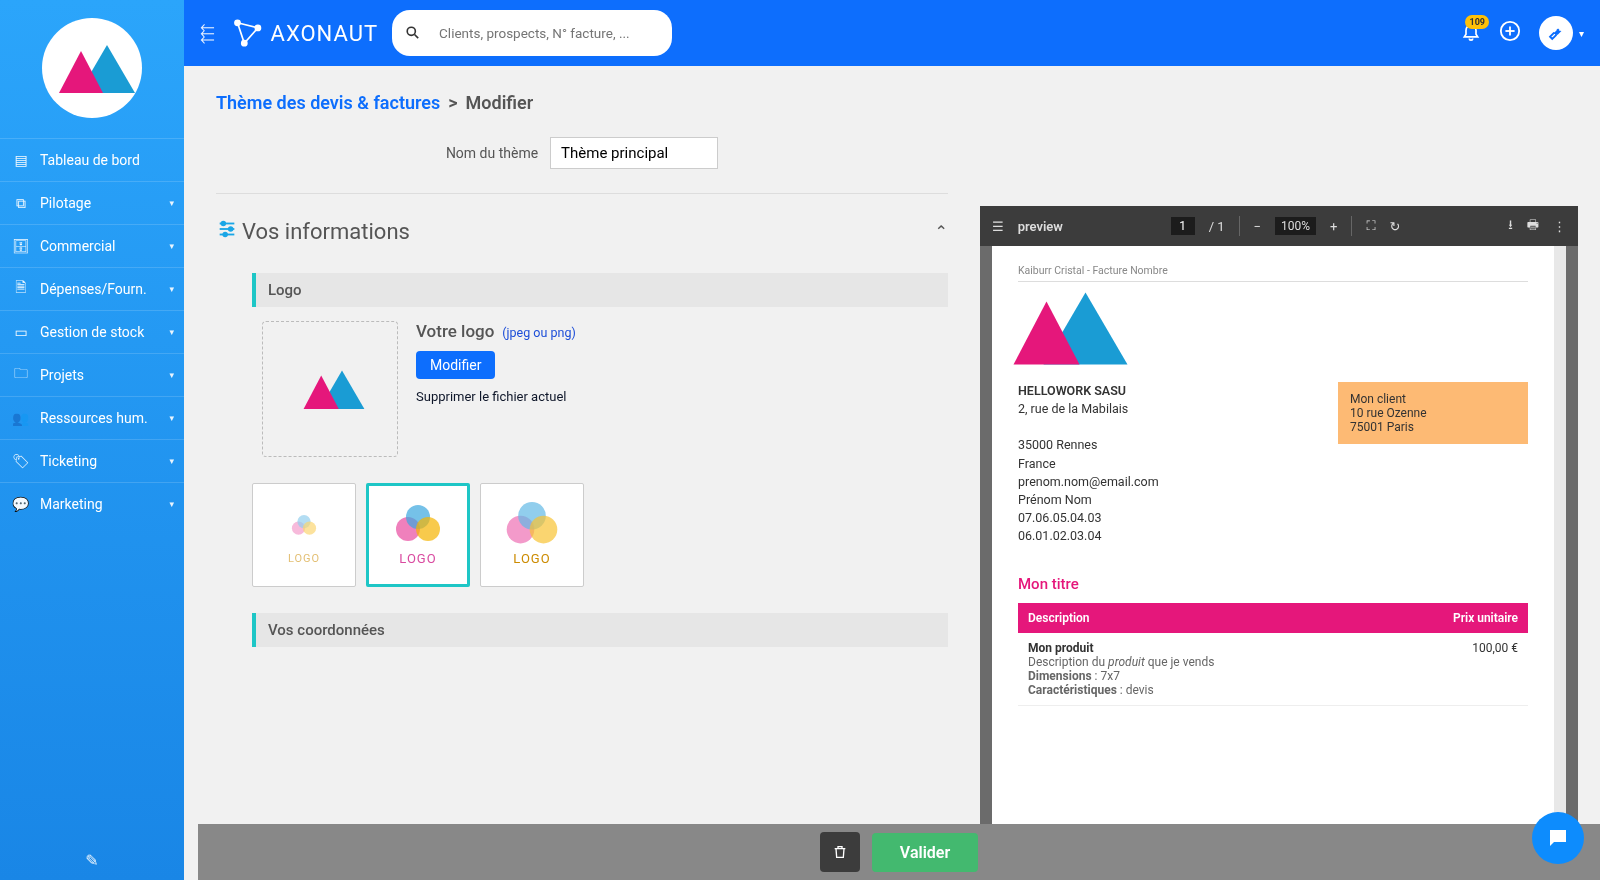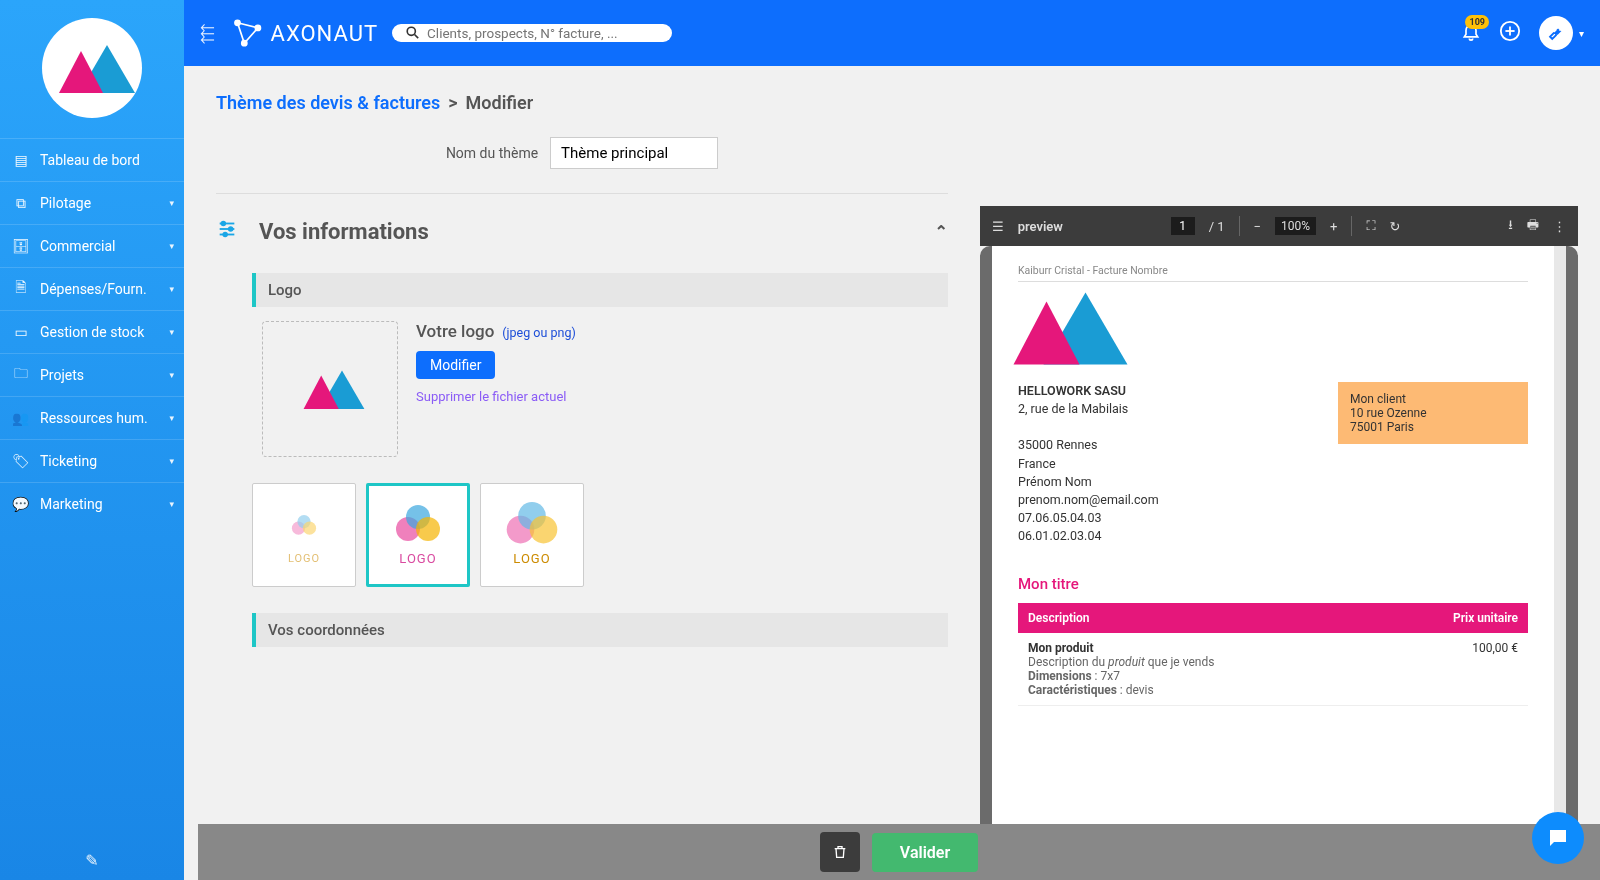--- a/index.html
+++ b/index.html
@@ -14,66 +14,66 @@
 .sidebar-bottom { margin-top:auto; text-align:center; padding:10px; opacity:.9; }
 
 
 .main { flex:1; display:flex; flex-direction:column; }
 
 
 .topbar { height:66px; background:#0d6efd; display:flex; align-items:center; padding:0 16px; gap:14px; }
 .topbar .collapse-icon { color:#fff; font-size:18px; opacity:.9; cursor:pointer; }
 .brand { display:flex; align-items:center; gap:8px; color:#fff; font-size:22px; font-weight:400; letter-spacing:1px; }
 .brand svg { width:34px; height:34px; }
-.search { flex:0 0 280px; height:18px; background:#fff; border-radius:18px; display:flex; align-items:center; padding:0 14px; gap:8px; }
+.search { flex:0 0 280px; height:46px; background:#fff; border-radius:18px; display:flex; align-items:center; padding:0 14px; gap:20px; }
 .search input { border:none; outline:none; font-size:13.5px; color:#888; flex:1; }
 .topbar-right { margin-left:auto; display:flex; align-items:center; gap:18px; color:#fff; }
 .bell-wrap { position:relative; }
 .bell-badge { position:absolute; top:-6px; right:-8px; background:#ffc107; color:#333; font-size:9px; font-weight:700; border-radius:8px; padding:2px 4px; }
 .avatar-btn { width:34px; height:34px; border-radius:50%; background:#fff; display:flex; align-items:center; justify-content:center; color:#0d6efd; }
 .avatar-caret { color:#fff; font-size:10px; }
 
 
 .content { flex:1; display:flex; overflow:hidden; background:#f1f1f1; }
 .left-pane { flex:1; padding:26px 32px 0; overflow:auto; }
 .breadcrumb { font-size:18px; color:#555; display:flex; gap:8px; align-items:baseline; font-weight:600; }
 .breadcrumb a { color:#0d6efd; text-decoration:none; font-weight:600; }
 .theme-name-row { display:flex; align-items:center; justify-content:center; gap:12px; margin:24px 0; }
 .theme-name-row label { font-size:14px; color:#555; }
 .theme-name-row input { border:1px solid #ccc; padding:6px 10px; font-size:15px; width:168px; }
 hr.sep { border:none; border-top:1px solid #ddd; margin:10px 0 18px; }
-.section-head { display:flex; align-items:center; gap:21px; font-size:22px; color:#555; font-weight:700; padding:6px 0 18px; }
+.section-head { display:flex; align-items:center; gap:4px; font-size:22px; color:#555; font-weight:400; padding:6px 0 18px; }
 .section-head .tune-icon { color:#1aa6e6; }
 .section-head .collapse-caret { margin-left:auto; color:#555; font-size:16px; cursor:pointer; }
 .sub-block { margin:10px 0 26px 36px; }
 .sub-head { background:#e6e6e6; border-left:4px solid #1ec6c6; padding:8px 12px; font-size:15px; color:#555; font-weight:500; margin-bottom:14px; }
 .logo-row { display:flex; gap:18px; align-items:flex-start; padding-left:10px; }
 .logo-placeholder { width:136px; height:136px; border:1px dashed #bbb; border-radius:4px; display:flex; align-items:center; justify-content:center; }
 .logo-meta .title { font-size:17px; color:#555; font-weight:500; }
 .logo-meta .hint { font-size:12.5px; color:#1d4ed8; margin-left:4px; }
 .btn { display:inline-block; padding:6px 14px; border-radius:4px; font-size:14px; cursor:pointer; border:none; }
 .btn-primary { background:#0d6efd; color:#fff; margin:10px 0; }
-.link-danger { color:#8b5cf6; font-size:13px; cursor:pointer; display:block; }
+.link-danger { color:#0f172a; font-size:13px; cursor:pointer; display:block; }
 .size-options { display:flex; gap:10px; padding-left:0; }
 .size-card { width:104px; height:104px; border:1px solid #ccc; border-radius:2px; display:flex; flex-direction:column; align-items:center; justify-content:center; gap:6px; cursor:pointer; background:#fff; }
 .size-card.selected { border:3px solid #1ec6c6; }
 .size-card span.lbl { font-size:13px; letter-spacing:1px; color:#cc8b00; }
 .size-card.sel span.lbl { color:#d94aa0; }
 .size-card:nth-child(1) .logo-circles { transform:scale(.55); opacity:.55; }
 .size-card:nth-child(1) span.lbl { font-size:11px; opacity:.55; }
 .size-card:nth-child(3) .logo-circles { transform:scale(1.15); opacity:.8; }
 
 
 .right-pane { width:620px; flex-shrink:0; padding:0 22px 0 0; display:flex; flex-direction:column; }
 .pdf-toolbar { height:40px; background:#3c3c3c; display:flex; align-items:center; padding:0 12px; gap:14px; color:#ddd; font-size:13px; }
 .pdf-toolbar .sep-v { width:1px; height:20px; background:#666; }
 .pdf-toolbar .zoom-box { background:#1c1c1c; padding:2px 6px; font-size:12px; }
 .pdf-toolbar input.page { width:24px; background:#1c1c1c; color:#fff; border:none; text-align:center; font-size:12px; padding:2px; }
 .pdf-toolbar .spacer { flex:1; }
-.pdf-body { flex:1; background:#6b6b6b; padding:0 12px; overflow:auto;border-radius:10px; }
+.pdf-body { flex:1; background:#6b6b6b; padding:0 12px; overflow:auto; }
 .pdf-page { background:#fff; padding:18px 26px; font-size:12.5px; color:#333; min-height:620px; }
 .pdf-header { font-size:10.5px; color:#888; margin-bottom:4px; }
 .pdf-page hr { border:none; border-top:1px solid #ddd; margin:4px 0 20px; }
 .client-box { float:right; width:190px; background:#fdba74; padding:10px 12px; font-size:12px; margin-bottom:20px; }
 .company-block { font-size:12.5px; line-height:1.45; margin-bottom:28px; }
 .company-block .name { font-weight:600; }
 .doc-title { color:#e5177b; font-size:15px; font-weight:500; margin:30px 0 10px; clear:both; }
 .doc-table { width:100%; border-collapse:collapse; }
 .doc-table th { background:#e5177b; color:#fff; text-align:left; padding:8px 10px; font-size:12px; font-weight:600; }
 .doc-table th.right { text-align:right; }
@@ -323,22 +323,22 @@
             <div>Mon client</div>
             <div>10 rue Ozenne</div>
             <div>75001 Paris</div>
           </div>
           <div class="company-block">
             <div class="name">HELLOWORK SASU</div>
             <div>2, rue de la Mabilais</div>
             <br>
             <div>35000 Rennes</div>
             <div>France</div>
+            <div>prenom.nom@email.com</div>
             <div>Prénom Nom</div>
-            <div>prenom.nom@email.com</div>
             <div>07.06.05.04.03</div>
             <div>06.01.02.03.04</div>
           </div>
           <div class="doc-title">Mon titre</div>
           <table class="doc-table">
             <tbody>
                   <tr>
               <th>Description</th>
               <th class="right">Prix unitaire</th>
             </tr>

